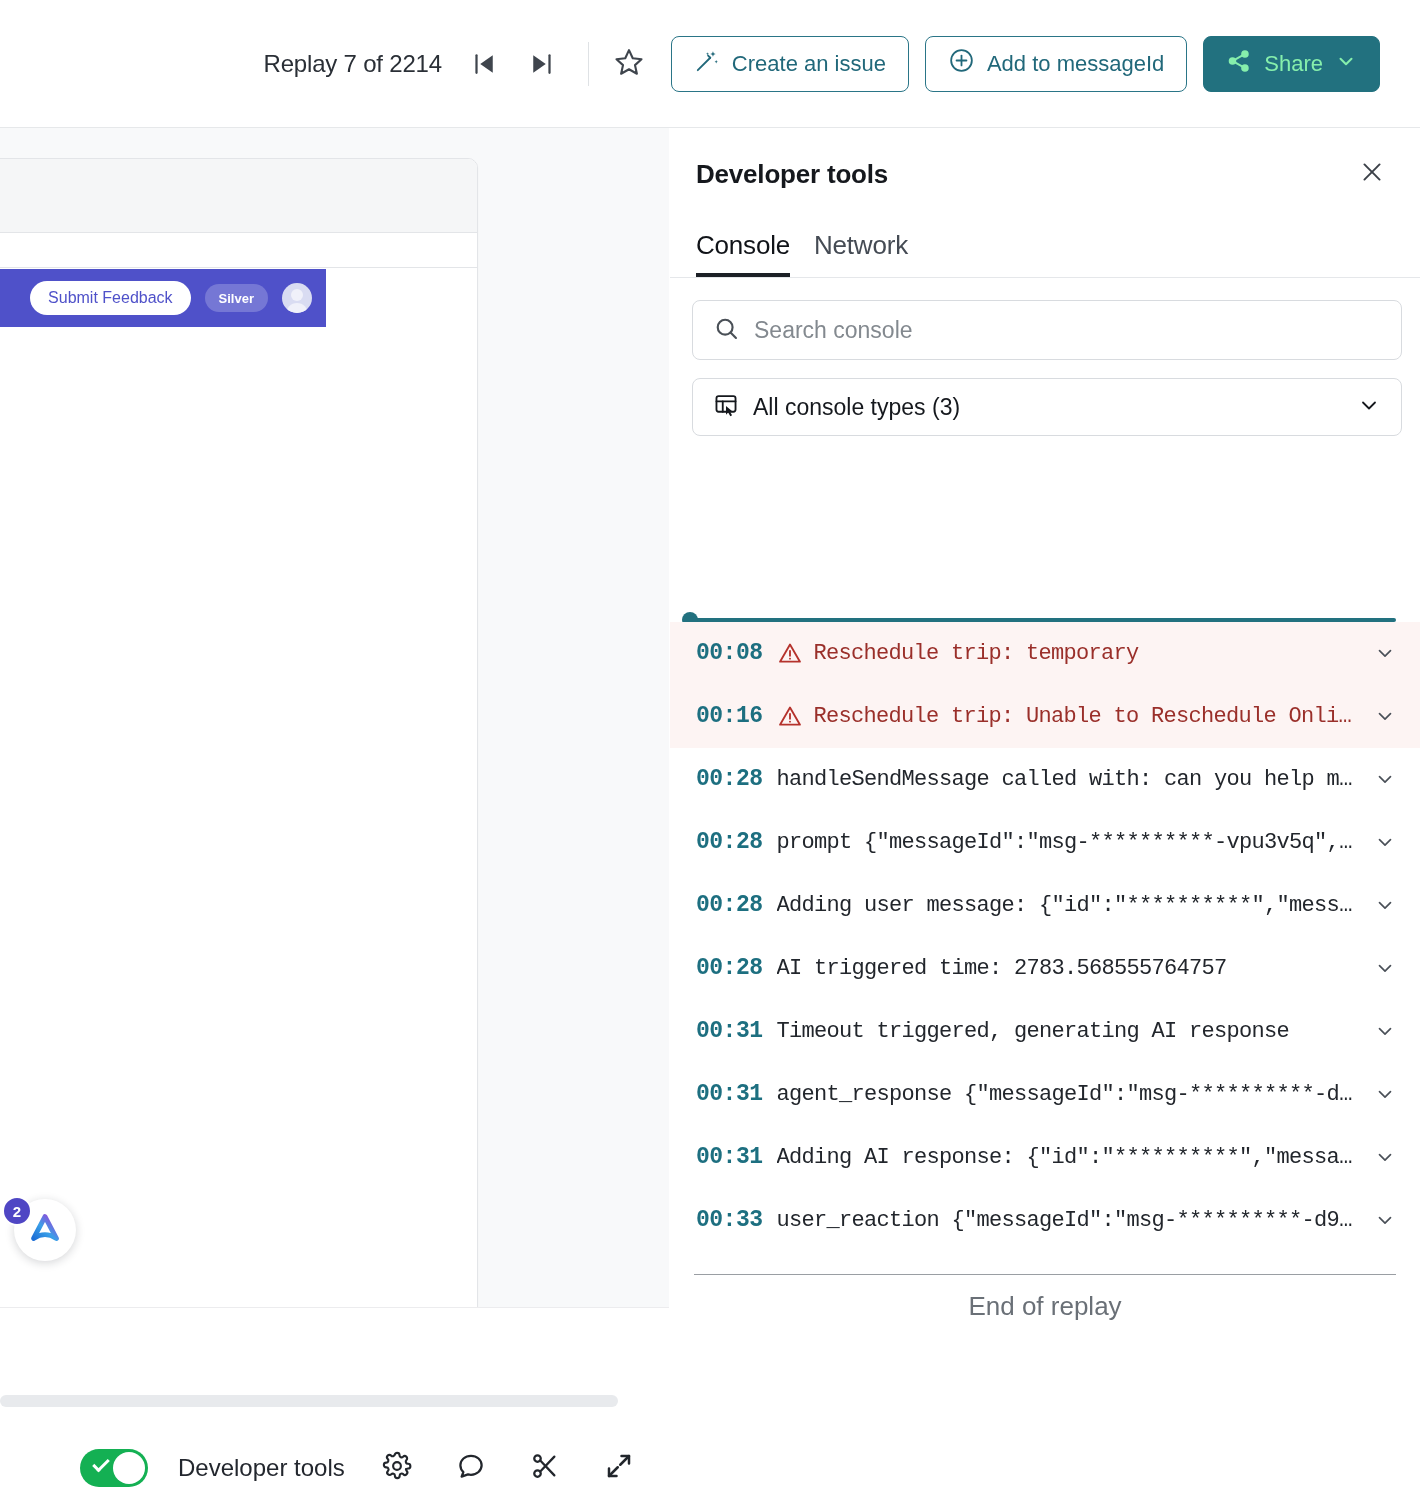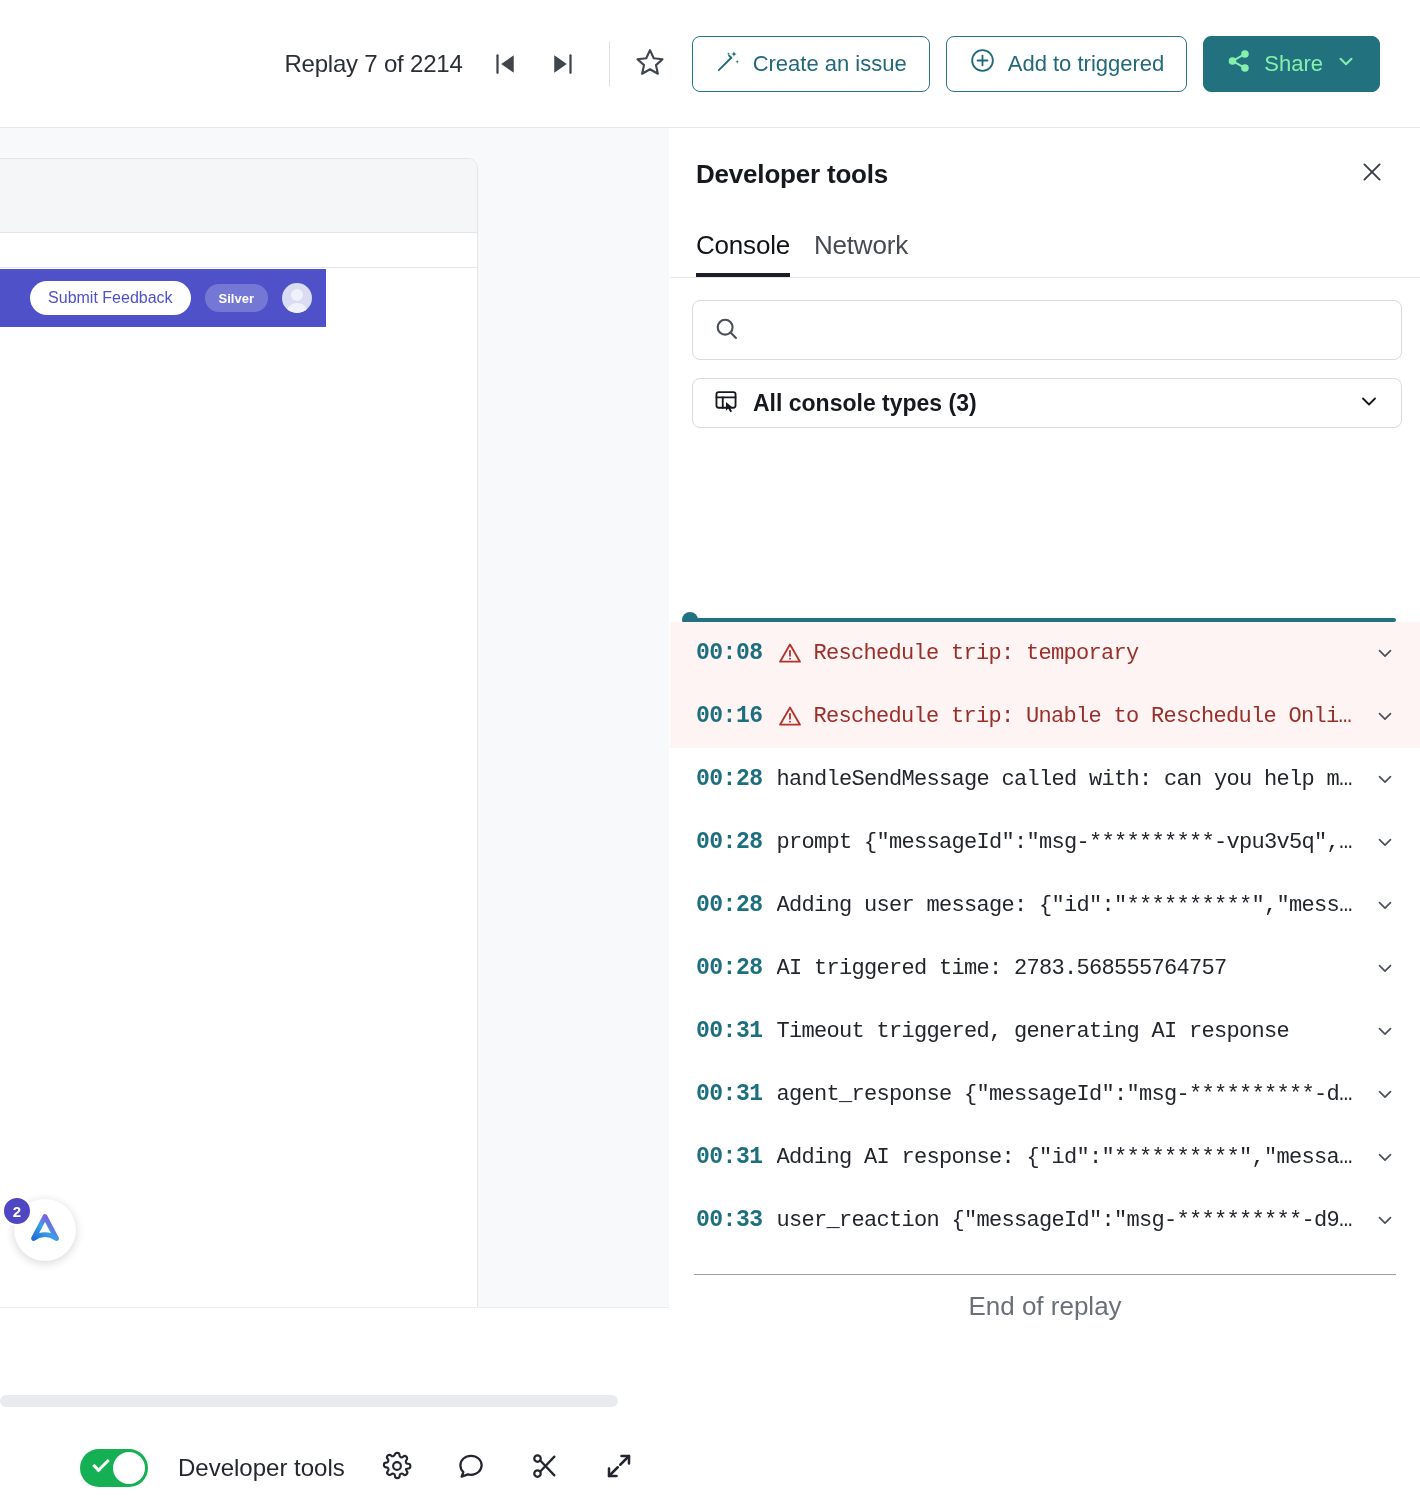--- a/index.html
+++ b/index.html
@@ -203,23 +203,23 @@
     border: 1px solid #d8dbdf; border-radius: 8px; background: #ffffff;
     display: flex; align-items: center; gap: 14px; padding: 0 20px;
   }
   .search-box input {
     border: none; outline: none; font-size: 23px; color: #1b1f25;
     background: transparent; width: 100%;
     font-family: "Liberation Sans", sans-serif;
   }
   .search-box input::placeholder { color: #83898f; }
   .types-box {
-    width: 710px; height: 50px; margin-top: 18px;
+    width: 710px; height: 58px; margin-top: 18px;
     border: 1px solid #d8dbdf; border-radius: 8px; background: #ffffff;
-    display: flex; align-items: center; padding: 0 20px; gap: 14px; cursor: pointer; font-weight: bold;
+    display: flex; align-items: center; padding: 0 20px; gap: 14px; cursor: pointer;
   }
   .types-label { font-size: 23px; color: #15181d; flex: 1; }
 
   .console-list {
     position: absolute; left: 0; top: 340px; width: 750px; height: 820px;
   }
   .timeline {
     position: absolute; left: 24px; top: 150px; width: 702px; height: 4px;
     background: #22717f; border-radius: 2px;
   }
@@ -308,21 +308,21 @@
     </button>
 
     <button class="btn btn-outline">
       <span>
         <svg width="27" height="27" viewBox="0 0 24 24" fill="none" stroke="currentColor" stroke-width="1.6" stroke-linecap="round">
           <circle cx="12" cy="12" r="9.2"></circle>
             <line x1="12" y1="7.6" x2="12" y2="16.4"></line>
             <line x1="7.6" y1="12" x2="16.4" y2="12"></line>
         </svg>
       </span>
-      <span>Add to triggered</span>
+      <span>Add to messageId</span>
     </button>
 
     <button class="btn btn-primary">
       <span>
         <svg width="26" height="26" viewBox="0 0 24 24" fill="none" stroke="currentColor" stroke-width="1.8" stroke-linecap="round" stroke-linejoin="round">
           <circle cx="17.5" cy="5.5" r="2.6" fill="currentColor"></circle>
           <circle cx="6" cy="12" r="2.6" fill="currentColor"></circle>
           <circle cx="17.5" cy="18.5" r="2.6" fill="currentColor"></circle>
           <line x1="8.3" y1="10.8" x2="15.2" y2="6.8"></line>
           <line x1="8.3" y1="13.2" x2="15.2" y2="17.2"></line>
@@ -448,20 +448,21 @@
       </div>
 
       <div class="dt-filters">
         <div class="search-box">
           <span>
             <svg width="27" height="27" viewBox="0 0 24 24" fill="none" stroke="#4a5057" stroke-width="1.9" stroke-linecap="round">
               <circle cx="10.8" cy="10.8" r="6.6"></circle>
                 <line x1="15.6" y1="15.6" x2="20.4" y2="20.4"></line>
             </svg>
           </span>
+          <input type="text" placeholder="Search console" style="">
         </div>
 
         <div class="types-box">
           <span>
             <svg width="26" height="26" viewBox="0 0 24 24" fill="none" stroke="#15181d" stroke-width="1.7" stroke-linecap="round" stroke-linejoin="round">
               <rect x="3.2" y="3.8" width="17.6" height="14.4" rx="2"></rect>
               <line x1="3.2" y1="8.6" x2="20.8" y2="8.6"></line>
               <line x1="9" y1="8.6" x2="9" y2="18.2"></line>
               <polygon points="12,13 12,21 14,19 16,22.4 17.6,21.4 15.7,18.2 18,18" fill="#15181d" stroke="none"></polygon>
             </svg>

